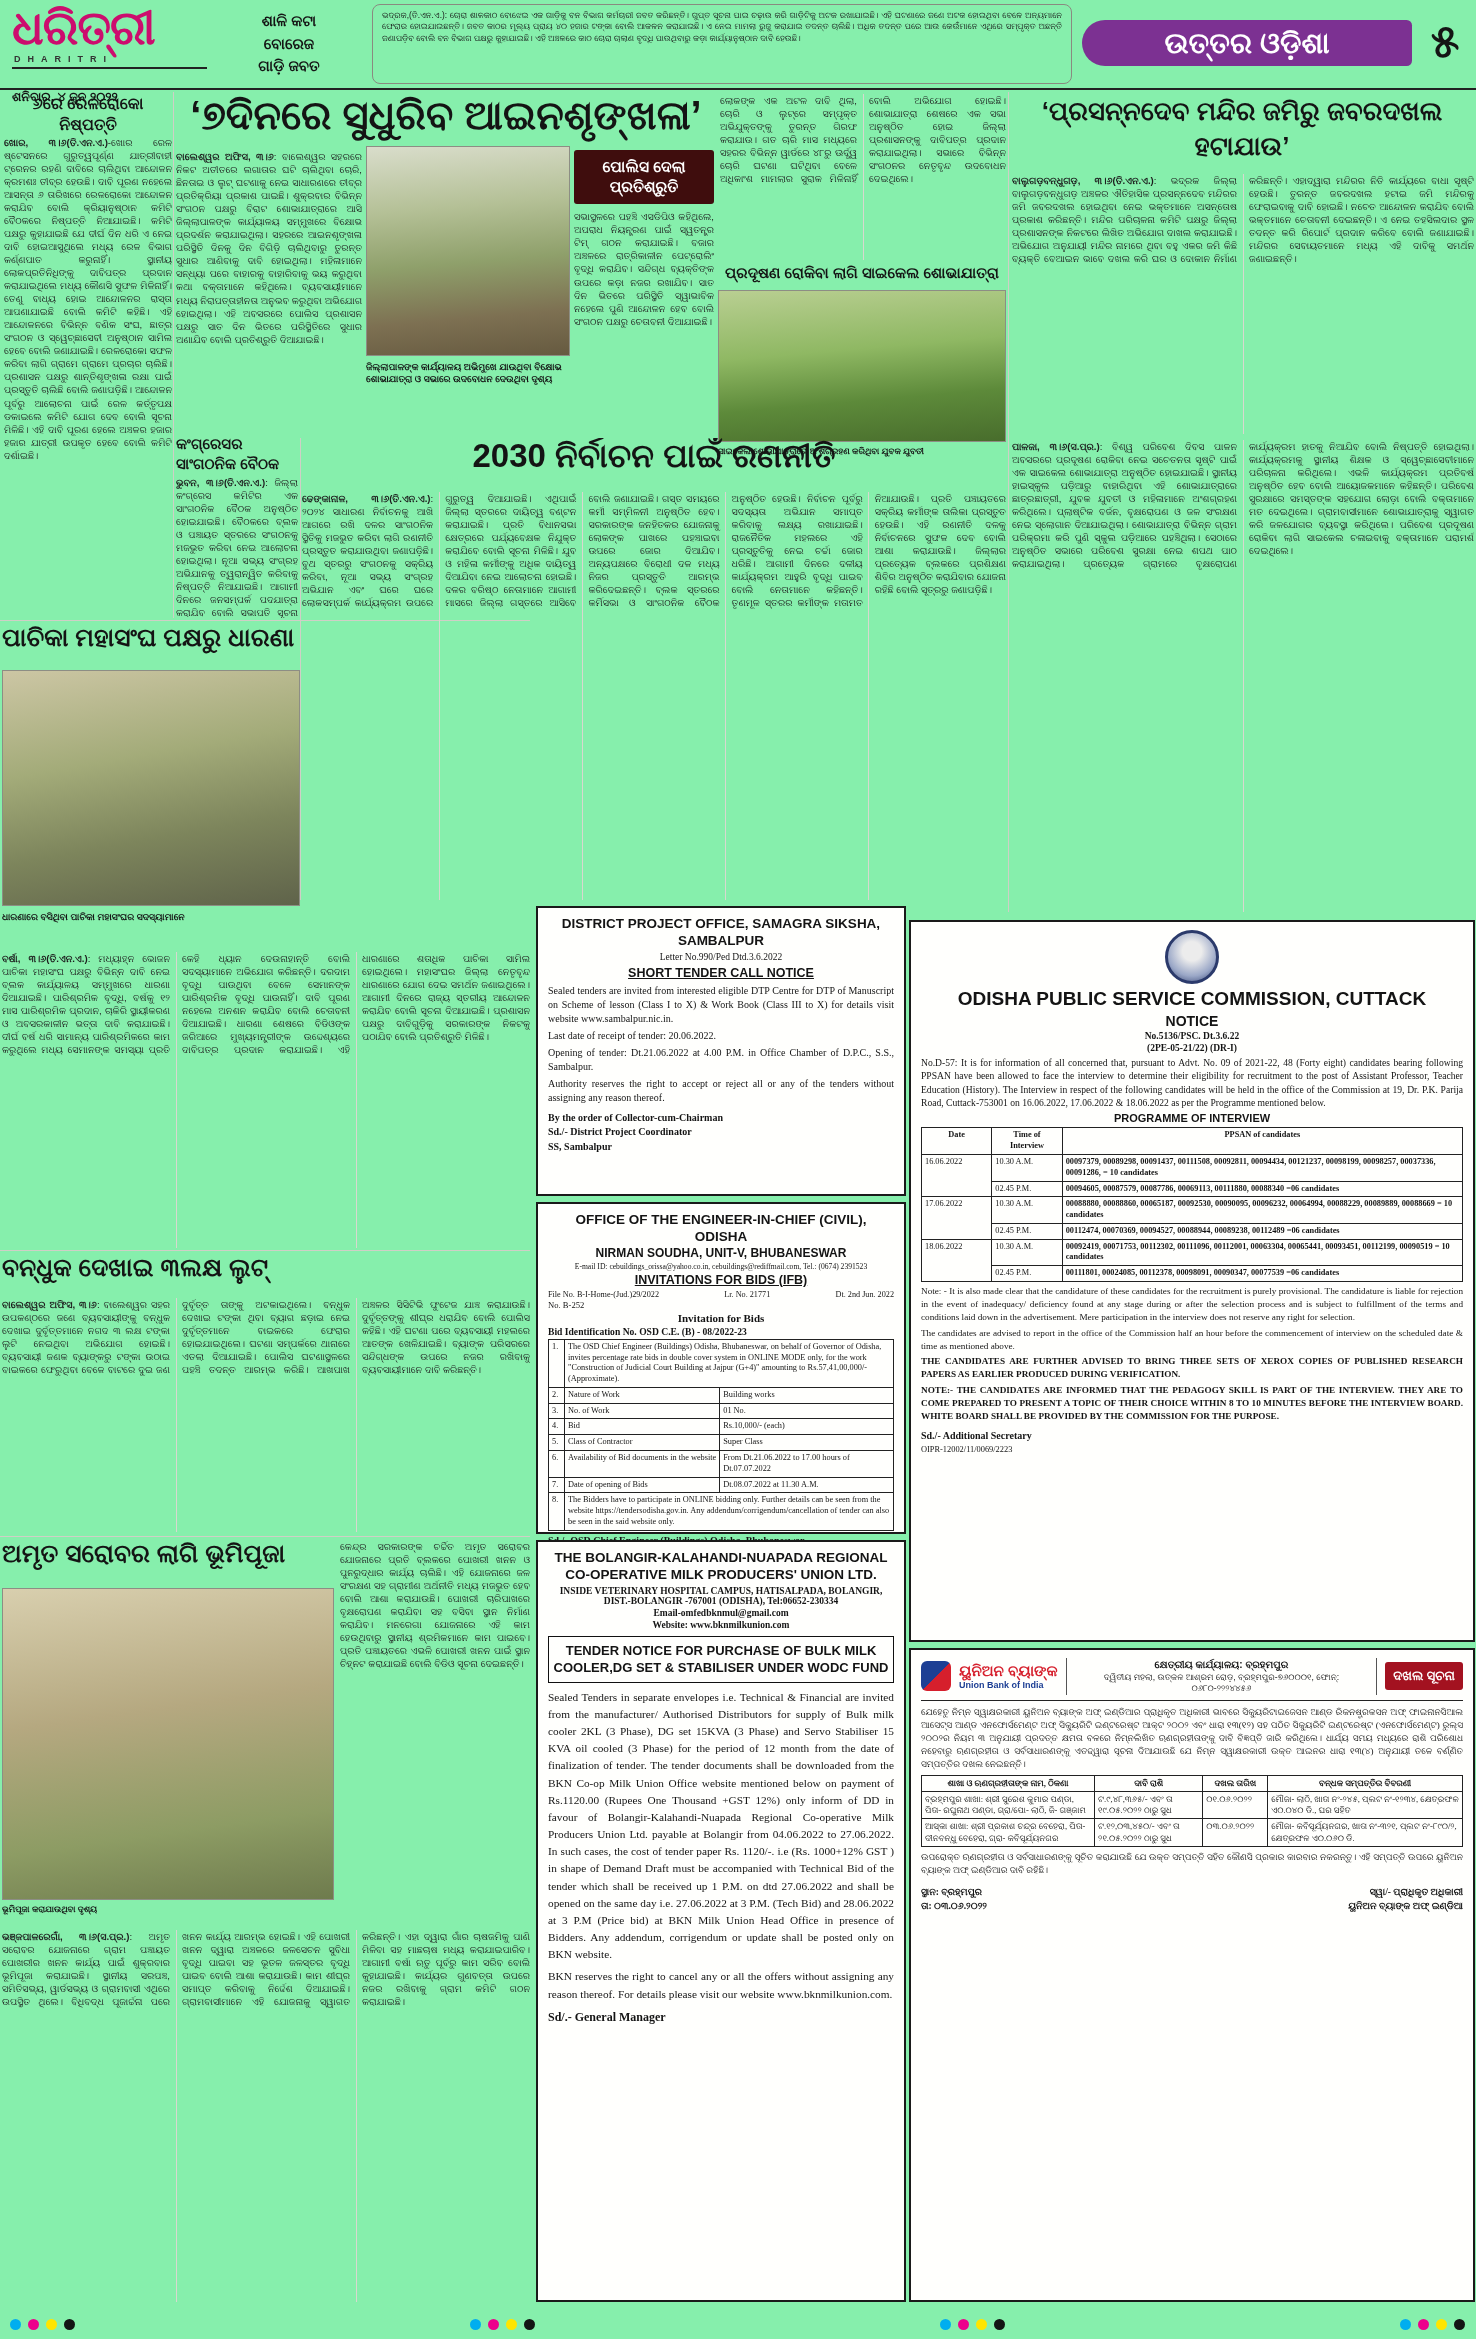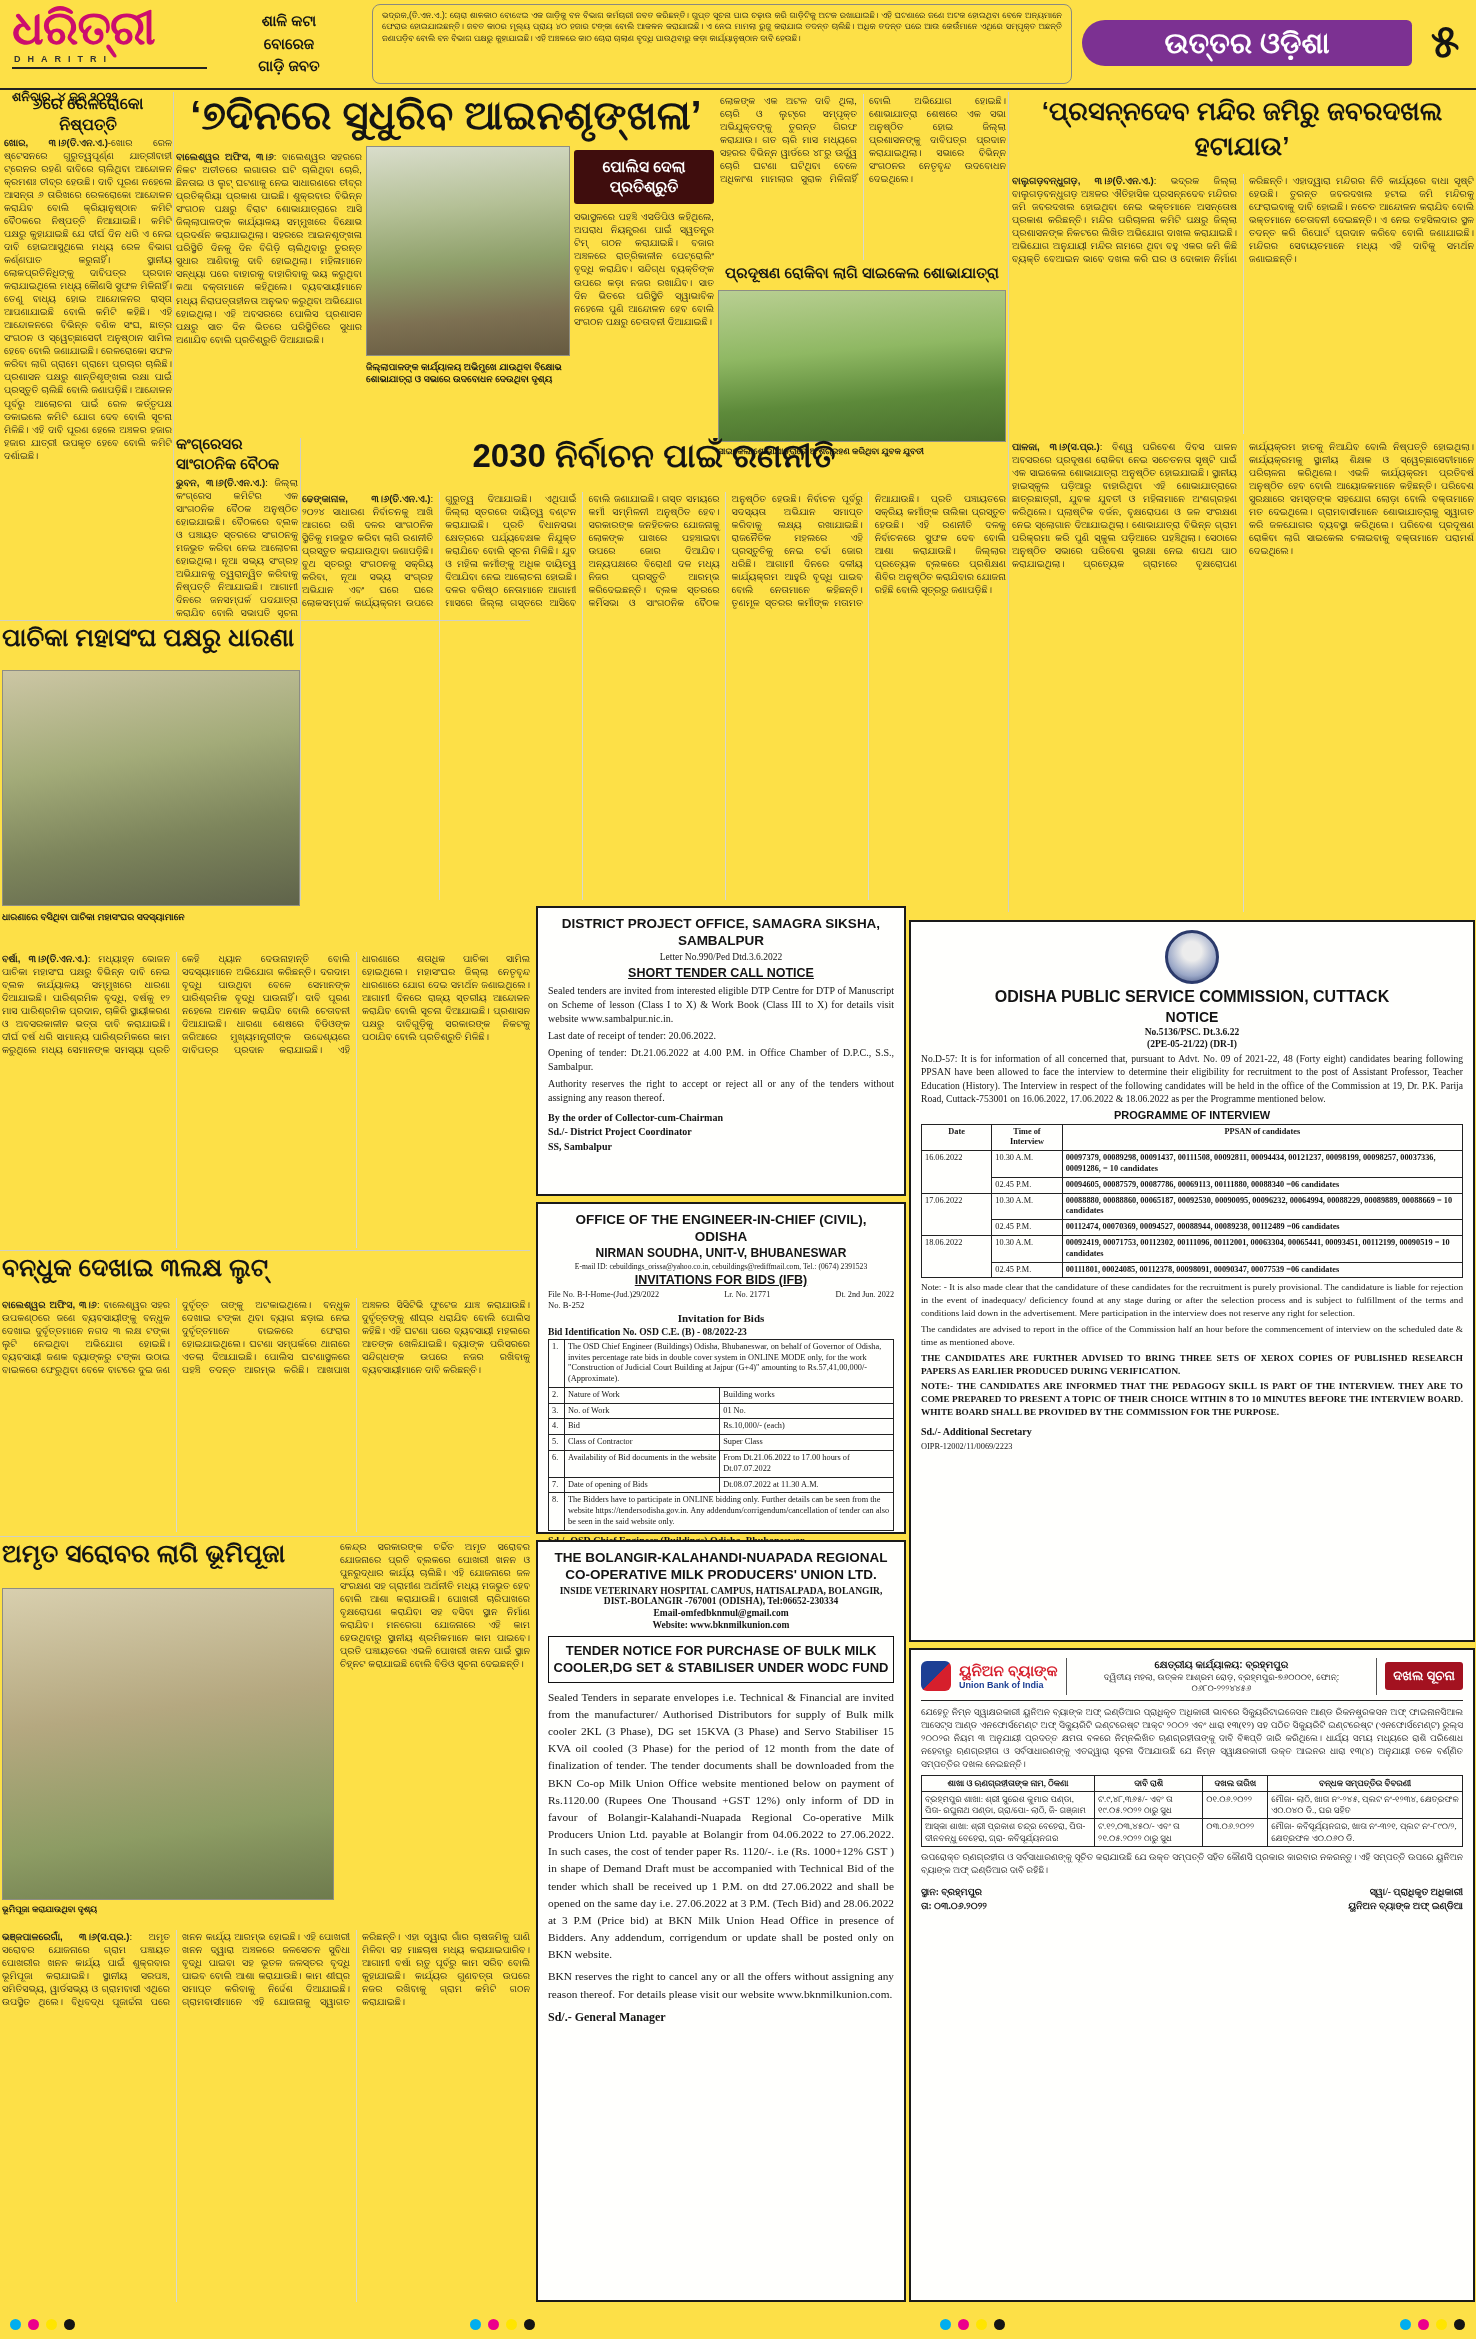--- a/index.html
+++ b/index.html
@@ -1,17 +1,17 @@
 <!DOCTYPE html>
 <html><head>
 <meta charset="utf-8">
 <style>
   *{margin:0;padding:0;box-sizing:border-box;}
   body{background:#d8d8d2;font-family:"Liberation Sans","DejaVu Sans",sans-serif;}
-  .page{position:relative;width:1476px;height:2339px;margin:0 auto;background:#fde047;color:#141414;overflow:hidden;}
+  .page{position:relative;width:1476px;height:2339px;margin:0 auto;background:#86efac;color:#141414;overflow:hidden;}
   .abs{position:absolute;}
   .clip{overflow:hidden;}
   .bt{font-size:9.6px;line-height:1.36;text-align:justify;color:#1c1c1c;}
   .dl{font-weight:700;}
   .c2{column-count:2;column-gap:12px;column-rule:1px solid #d8d8cf;}
   .c3{column-count:3;column-gap:12px;column-rule:1px solid #d8d8cf;}
   .c5{column-count:5;column-gap:12px;column-rule:1px solid #d8d8cf;}
   .vl{position:absolute;width:1px;background:#cfcfc6;}
   .hl{position:absolute;height:1px;background:#cfcfc6;}
   
@@ -240,21 +240,21 @@
     <div class="n-line" style="font-weight:700">Email-omfedbknmul@gmail.com</div>
     <div class="n-line" style="font-weight:700">Website: www.bknmilkunion.com</div>
     <div class="milk-title">TENDER NOTICE FOR PURCHASE OF BULK MILK COOLER,DG SET &amp; STABILISER UNDER WODC FUND</div>
     <p class="milk-body">Sealed Tenders in separate envelopes i.e. Technical &amp; Financial are invited from the manufacturer/ Authorised Distributors for supply of Bulk milk cooler 2KL (3 Phase), DG set 15KVA (3 Phase) and Servo Stabiliser 15 KVA oil cooled (3 Phase) for the period of 12 month from the date of finalization of tender. The tender documents shall be downloaded from the BKN Co-op Milk Union Office website mentioned below on payment of Rs.1120.00 (Rupees One Thousand +GST 12%) only inform of DD in favour of Bolangir-Kalahandi-Nuapada Regional Co-operative Milk Producers Union Ltd. payable at Bolangir from 04.06.2022 to 27.06.2022. In such cases, the cost of tender paper Rs. 1120/-. i.e (Rs. 1000+12% GST ) in shape of Demand Draft must be accompanied with Technical Bid of the tender which shall be received up 1 P.M. on dtd 27.06.2022 and shall be opened on the same day i.e. 27.06.2022 at 3 P.M. (Tech Bid) and 28.06.2022 at 3 P.M (Price bid) at BKN Milk Union Head Office in presence of Bidders. Any addendum, corrigendum or update shall be posted only on BKN website.</p>
     <p class="milk-body">BKN reserves the right to cancel any or all the offers without assigning any reason thereof. For details please visit our website www.bknmilkunion.com.</p>
     <div class="n-right" style="font-size:12px">Sd/.- General Manager</div>
   </section>
 
   <section class="abs notice" style="left:909px;top:920px;width:566px;height:722px">
     <div class="emblem"></div>
-    <h2 class="n-org" style="font-size:16px">ODISHA PUBLIC SERVICE COMMISSION, CUTTACK</h2>
+    <h2 class="n-org" style="font-size:19px">ODISHA PUBLIC SERVICE COMMISSION, CUTTACK</h2>
     <h3 style="text-align:center;font-size:14px;font-weight:800;margin:2px 0;font-family:'Liberation Sans',sans-serif">NOTICE</h3>
     <div class="n-line" style="font-weight:700">No.5136/PSC. Dt.3.6.22</div>
     <div class="n-line" style="font-weight:700">(2PE-05-21/22) (DR-I)</div>
     <p class="n-body" style="font-size:9.6px">No.D-57: It is for information of all concerned that, pursuant to Advt. No. 09 of 2021-22, 48 (Forty eight) candidates bearing following PPSAN have been allowed to face the interview to determine their eligibility for recruitment to the post of Assistant Professor, Teacher Education (History). The Interview in respect of the following candidates will be held in the office of the Commission at 19, Dr. P.K. Parija Road, Cuttack-753001 on 16.06.2022, 17.06.2022 &amp; 18.06.2022 as per the Programme mentioned below.</p>
     <h4 style="text-align:center;font-size:11px;font-weight:800;margin:3px 0;font-family:'Liberation Sans',sans-serif">PROGRAMME OF INTERVIEW</h4>
     <table class="ntable opsc-t">
       <tbody>
           <tr>
         <th style="width:13%">Date</th>
         <th style="width:13%">Time of Interview</th>

